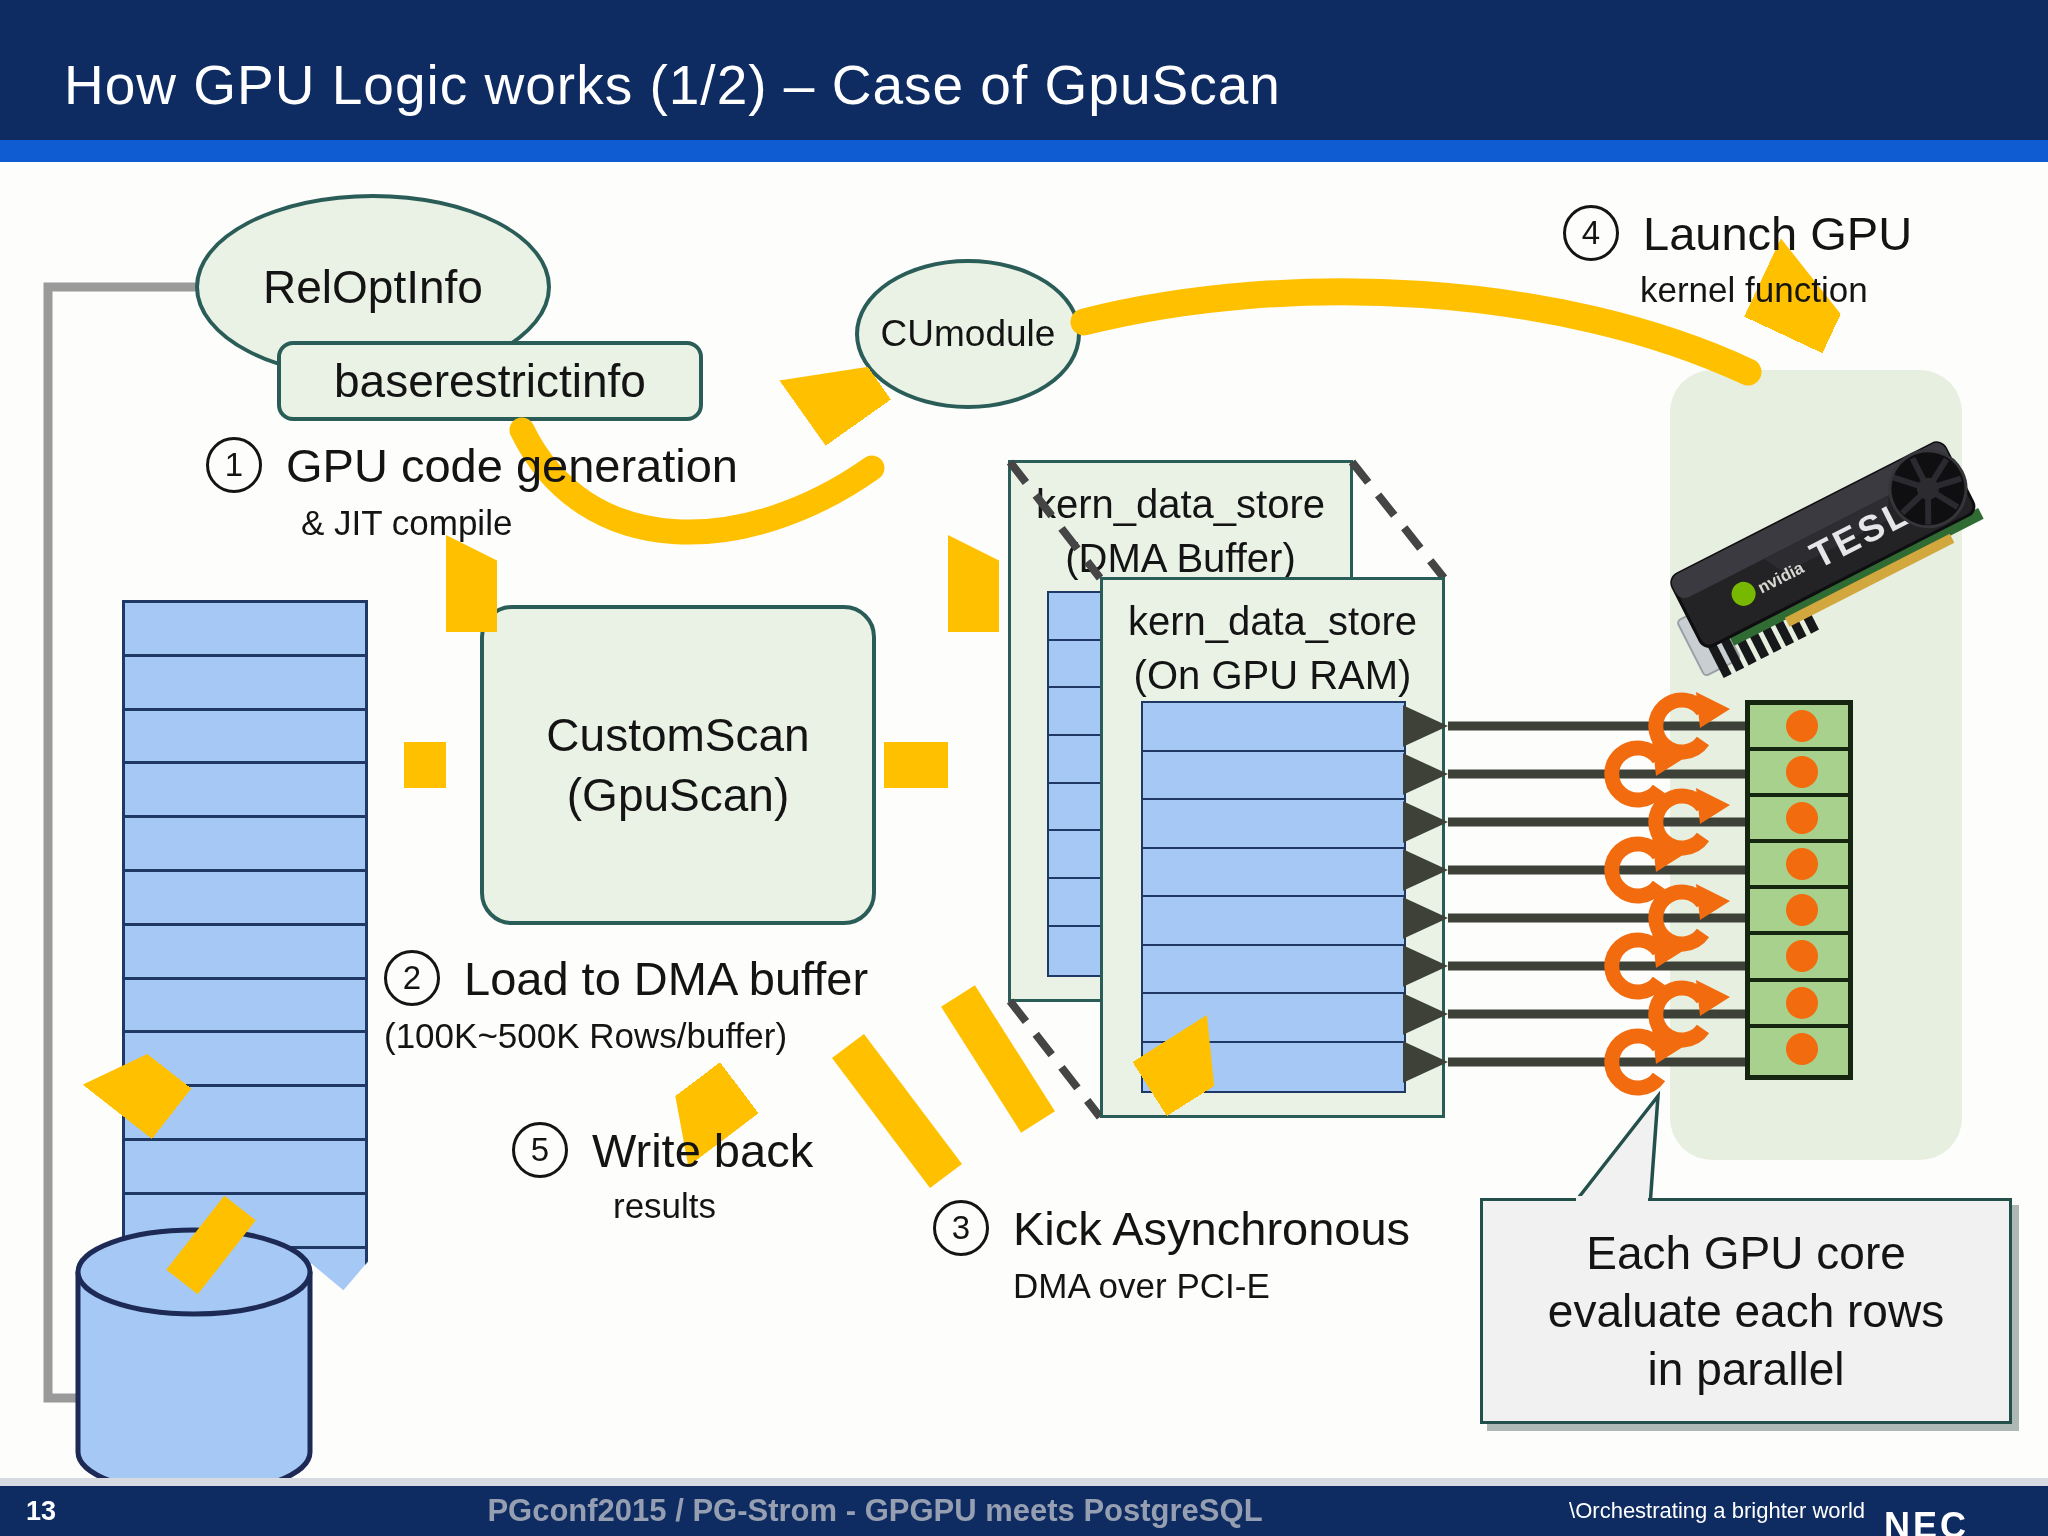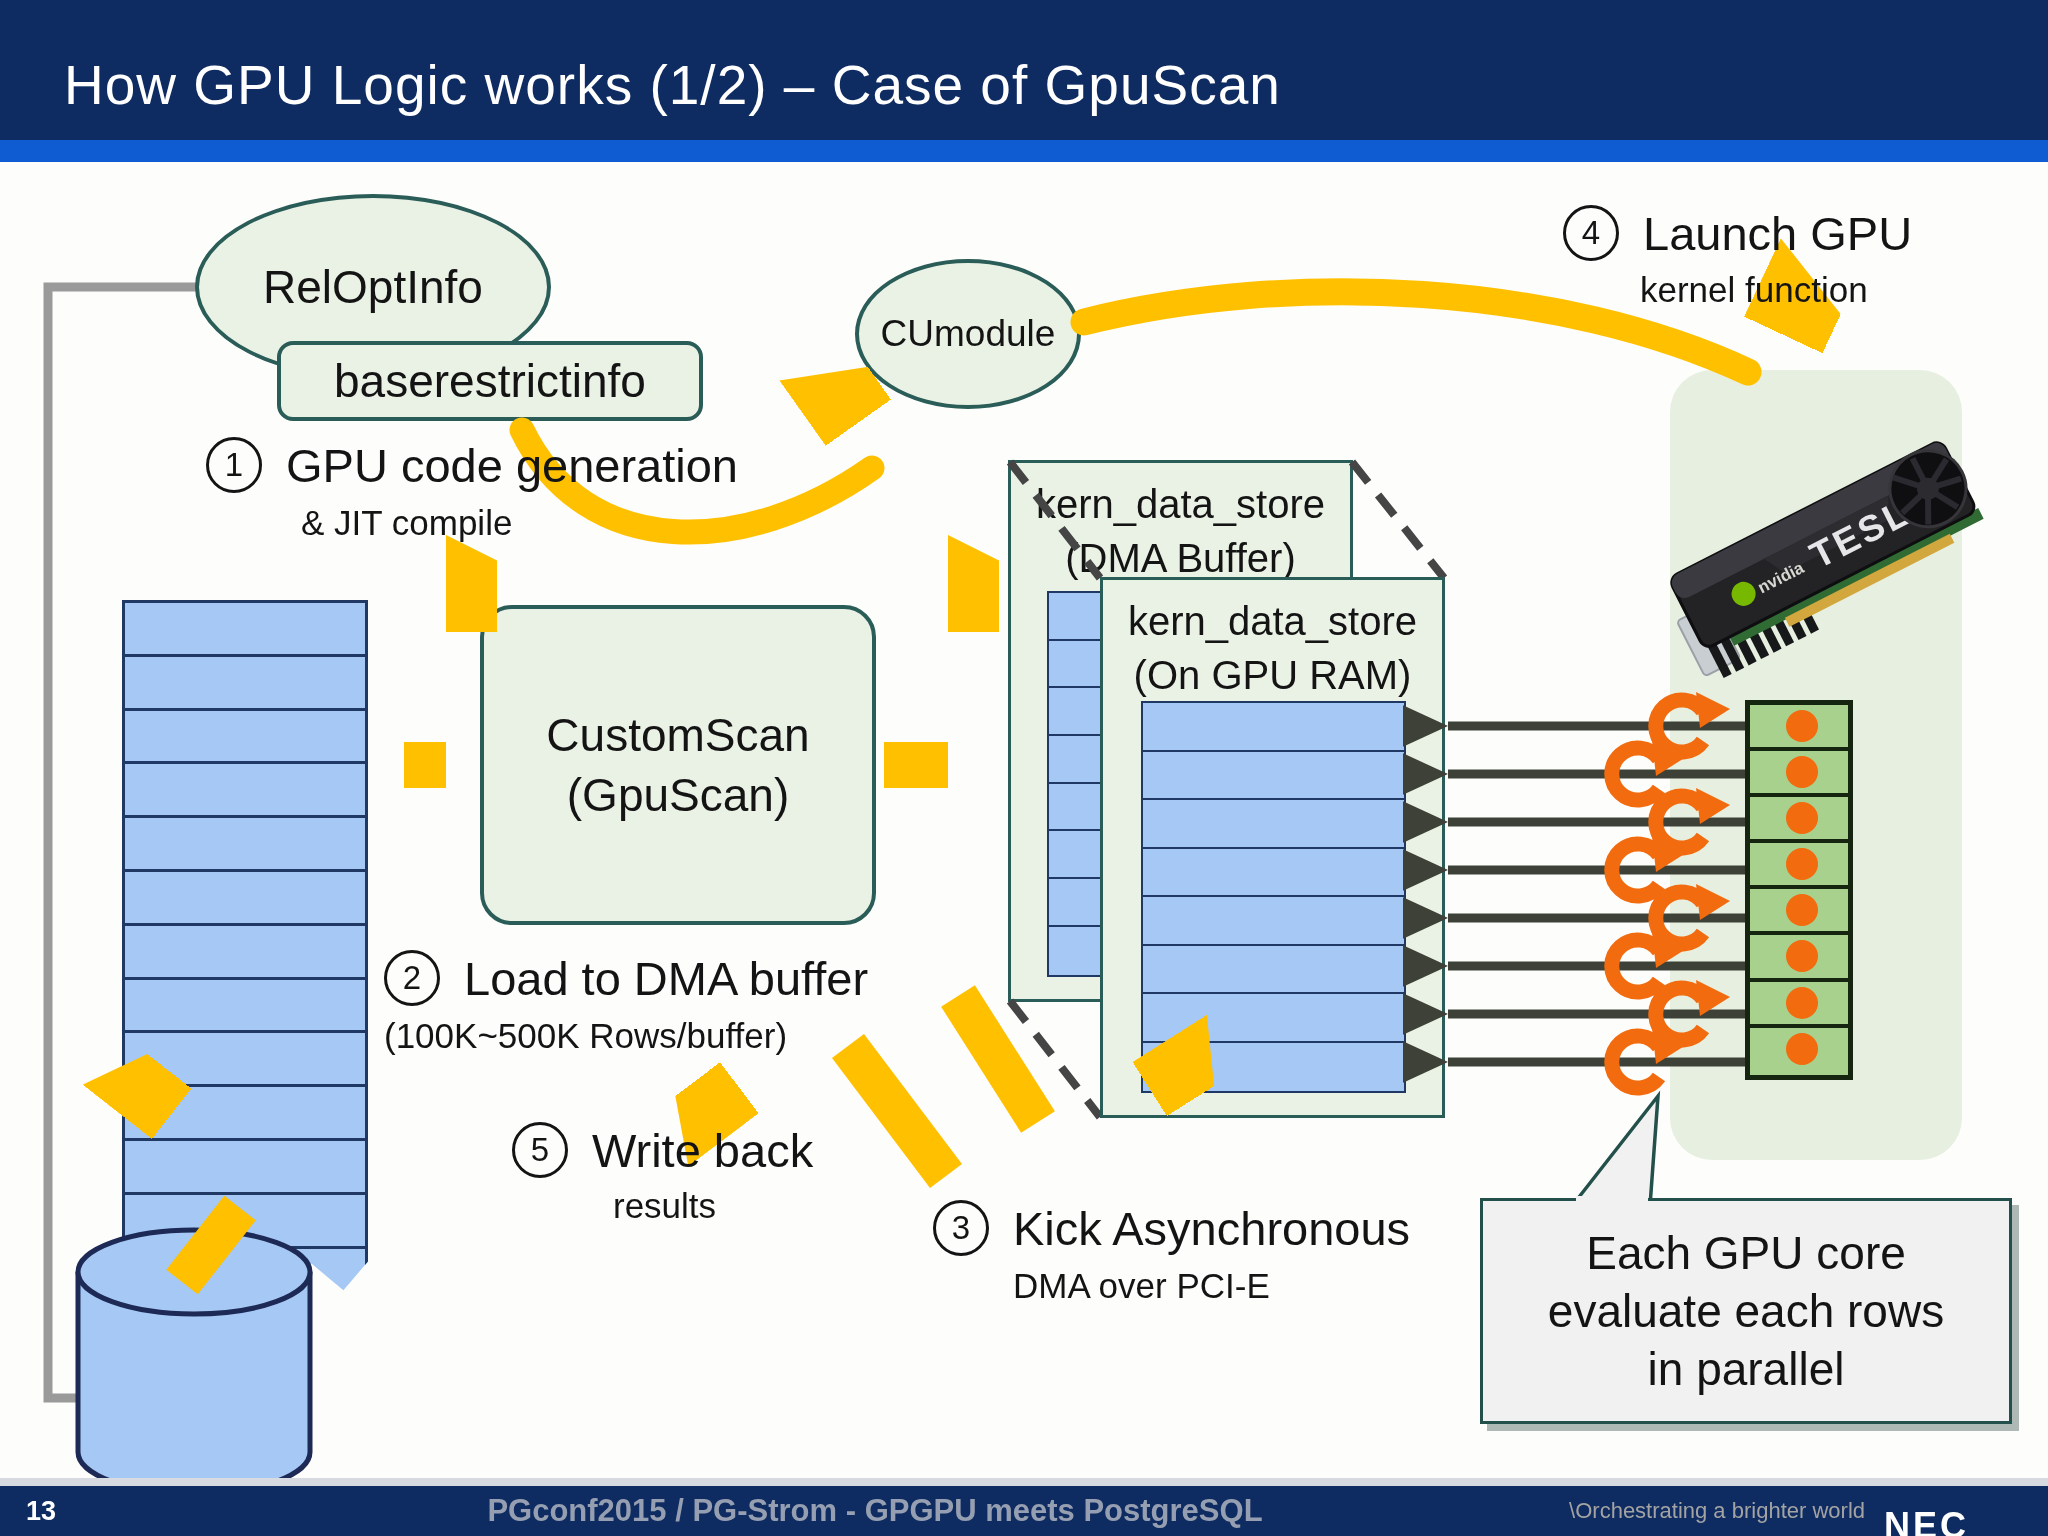--- a/index.html
+++ b/index.html
@@ -11,21 +11,21 @@
   .titlebar{left:0;top:0;width:2048px;height:140px;background:var(--header-navy);z-index:20;}
   .titlebar h1{margin:0;padding:16px 0 0 64px;line-height:138px;font-size:55px;font-weight:500;
                color:#ffffff;letter-spacing:1px;white-space:nowrap;}
   .stripe{left:0;top:140px;width:2048px;height:22px;background:var(--stripe-blue);z-index:20;}
   .footer-sep{left:0;top:1478px;width:2048px;height:8px;background:#d7dbe1;z-index:20;}
   .footer{left:0;top:1486px;width:2048px;height:50px;background:var(--header-navy);z-index:20;}
   .page-num{position:absolute;left:26px;top:0;line-height:50px;font-size:27px;font-weight:bold;color:#ffffff;}
   .footer-center{position:absolute;left:420px;top:0;width:910px;text-align:center;line-height:50px;
                  font-size:31px;font-weight:bold;color:var(--footer-text);}
   .tagline{position:absolute;left:1520px;top:0;width:345px;text-align:right;line-height:50px;
-           font-size:22px;color:#a3a3a3;}
+           font-size:22px;color:#ffffff;}
   .nec-logo{position:absolute;left:1884px;top:16px;line-height:48px;font-size:36px;font-weight:800;
             letter-spacing:3px;color:#ffffff;font-family:"Liberation Sans",sans-serif;}
 
   
   .gnode{background:var(--box-green);border:4px solid var(--box-border);
          display:flex;flex-direction:column;align-items:center;justify-content:center;
          text-align:center;z-index:7;box-sizing:border-box;}
   .ellipse{border-radius:50%;}
   .nfont{font-size:46px;}
   #reloptinfo{left:195px;top:194px;width:356px;height:186px;}

